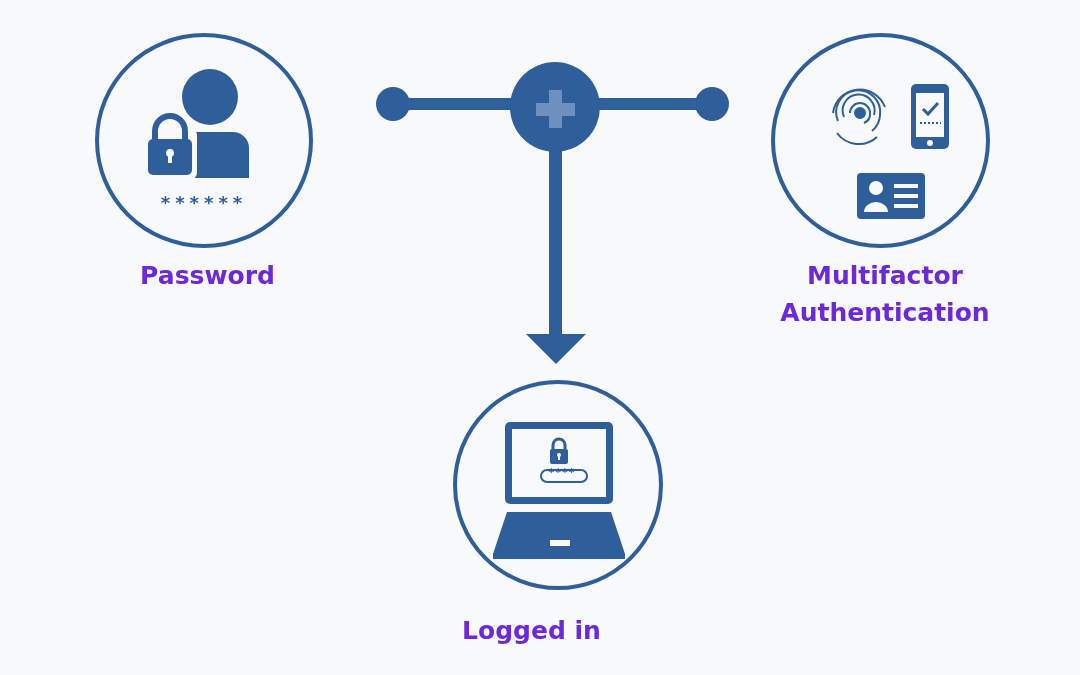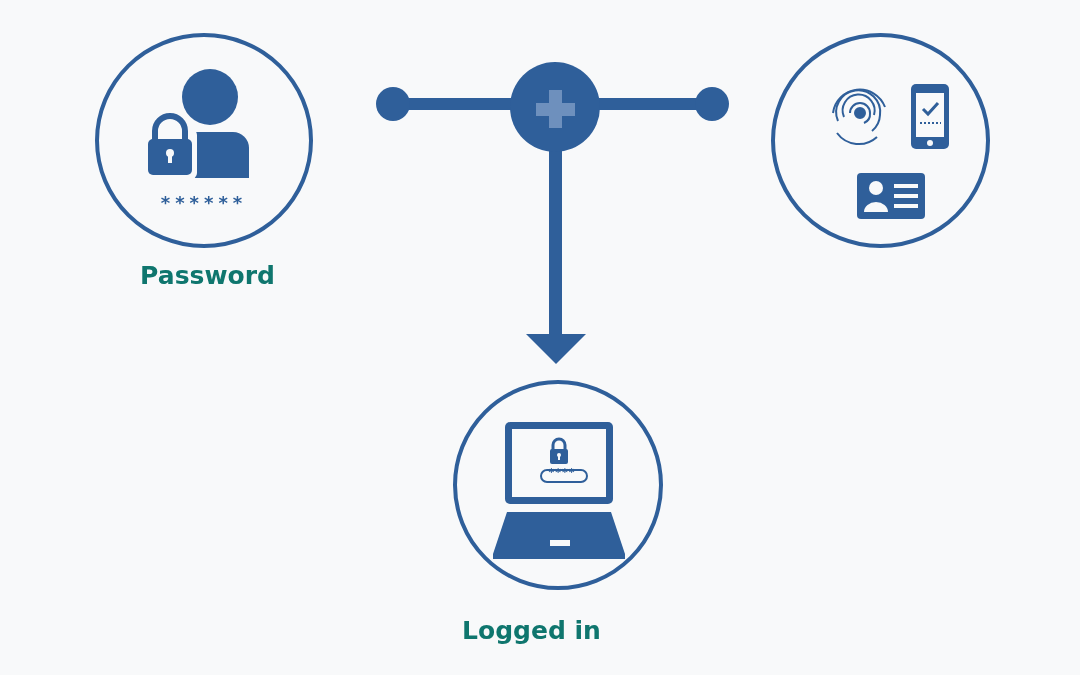--- a/index.html
+++ b/index.html
@@ -1,18 +1,18 @@
 <!DOCTYPE html>
 <html><head>
 <meta charset="utf-8">
 <style>
   html,body{margin:0;padding:0;}
   body{width:1080px;height:675px;background:#f8f9fa;position:relative;overflow:hidden;font-family:"DejaVu Sans","Liberation Sans",sans-serif;}
   .node{position:absolute;border:4px solid #2f5f9a;border-radius:50%;box-sizing:border-box;background:#f8f9fa;}
-  .label{position:absolute;color:#0f766e;font-weight:bold;font-size:25px;text-align:center;line-height:37px;}
+  .label{position:absolute;color:#6d28d9;font-weight:bold;font-size:25px;text-align:center;line-height:37px;}
   svg{position:absolute;left:0;top:0;}
 </style>
 </head>
 <body>
 
 <svg width="1080" height="675">
   <g>
     <line x1="393" y1="104" x2="712" y2="104" stroke="#2f5f9a" stroke-width="12"></line>
     <circle cx="393" cy="104" r="17" fill="#2f5f9a"></circle>
     <circle cx="712" cy="104" r="17" fill="#2f5f9a"></circle>
@@ -65,20 +65,22 @@
   <svg width="219" height="215">
     <rect x="82" y="136" width="68" height="46" rx="4" fill="#2f5f9a"></rect>
     <circle cx="101" cy="151" r="7" fill="#f8f9fa"></circle>
     <path d="M89,175 a12,10 0 0 1 24,0 z" fill="#f8f9fa"></path>
     <rect x="119" y="147" width="24" height="4" fill="#f8f9fa"></rect>
     <rect x="119" y="157" width="24" height="4" fill="#f8f9fa"></rect>
     <rect x="119" y="167" width="24" height="4" fill="#f8f9fa"></rect>
   </svg>
 </div>
 <div class="label" style="left:770px;width:230px;top:257px;">
+  <div>Multifactor</div>
+  <div>Authentication</div>
 </div>
 
 <div class="node" style="left:453px;top:380px;width:210px;height:210px;">
   <svg width="210" height="210">
     <rect x="48" y="38" width="108" height="82" rx="5" fill="#2f5f9a"></rect>
     <rect x="55" y="45" width="94" height="68" fill="#f8f9fa"></rect>
     <path d="M50,128 h104 l14,42 h-132 z" fill="#2f5f9a"></path>
     <rect x="36" y="170" width="132" height="5" fill="#2f5f9a"></rect>
     <rect x="93" y="156" width="20" height="6" fill="#f8f9fa"></rect>
   </svg>

